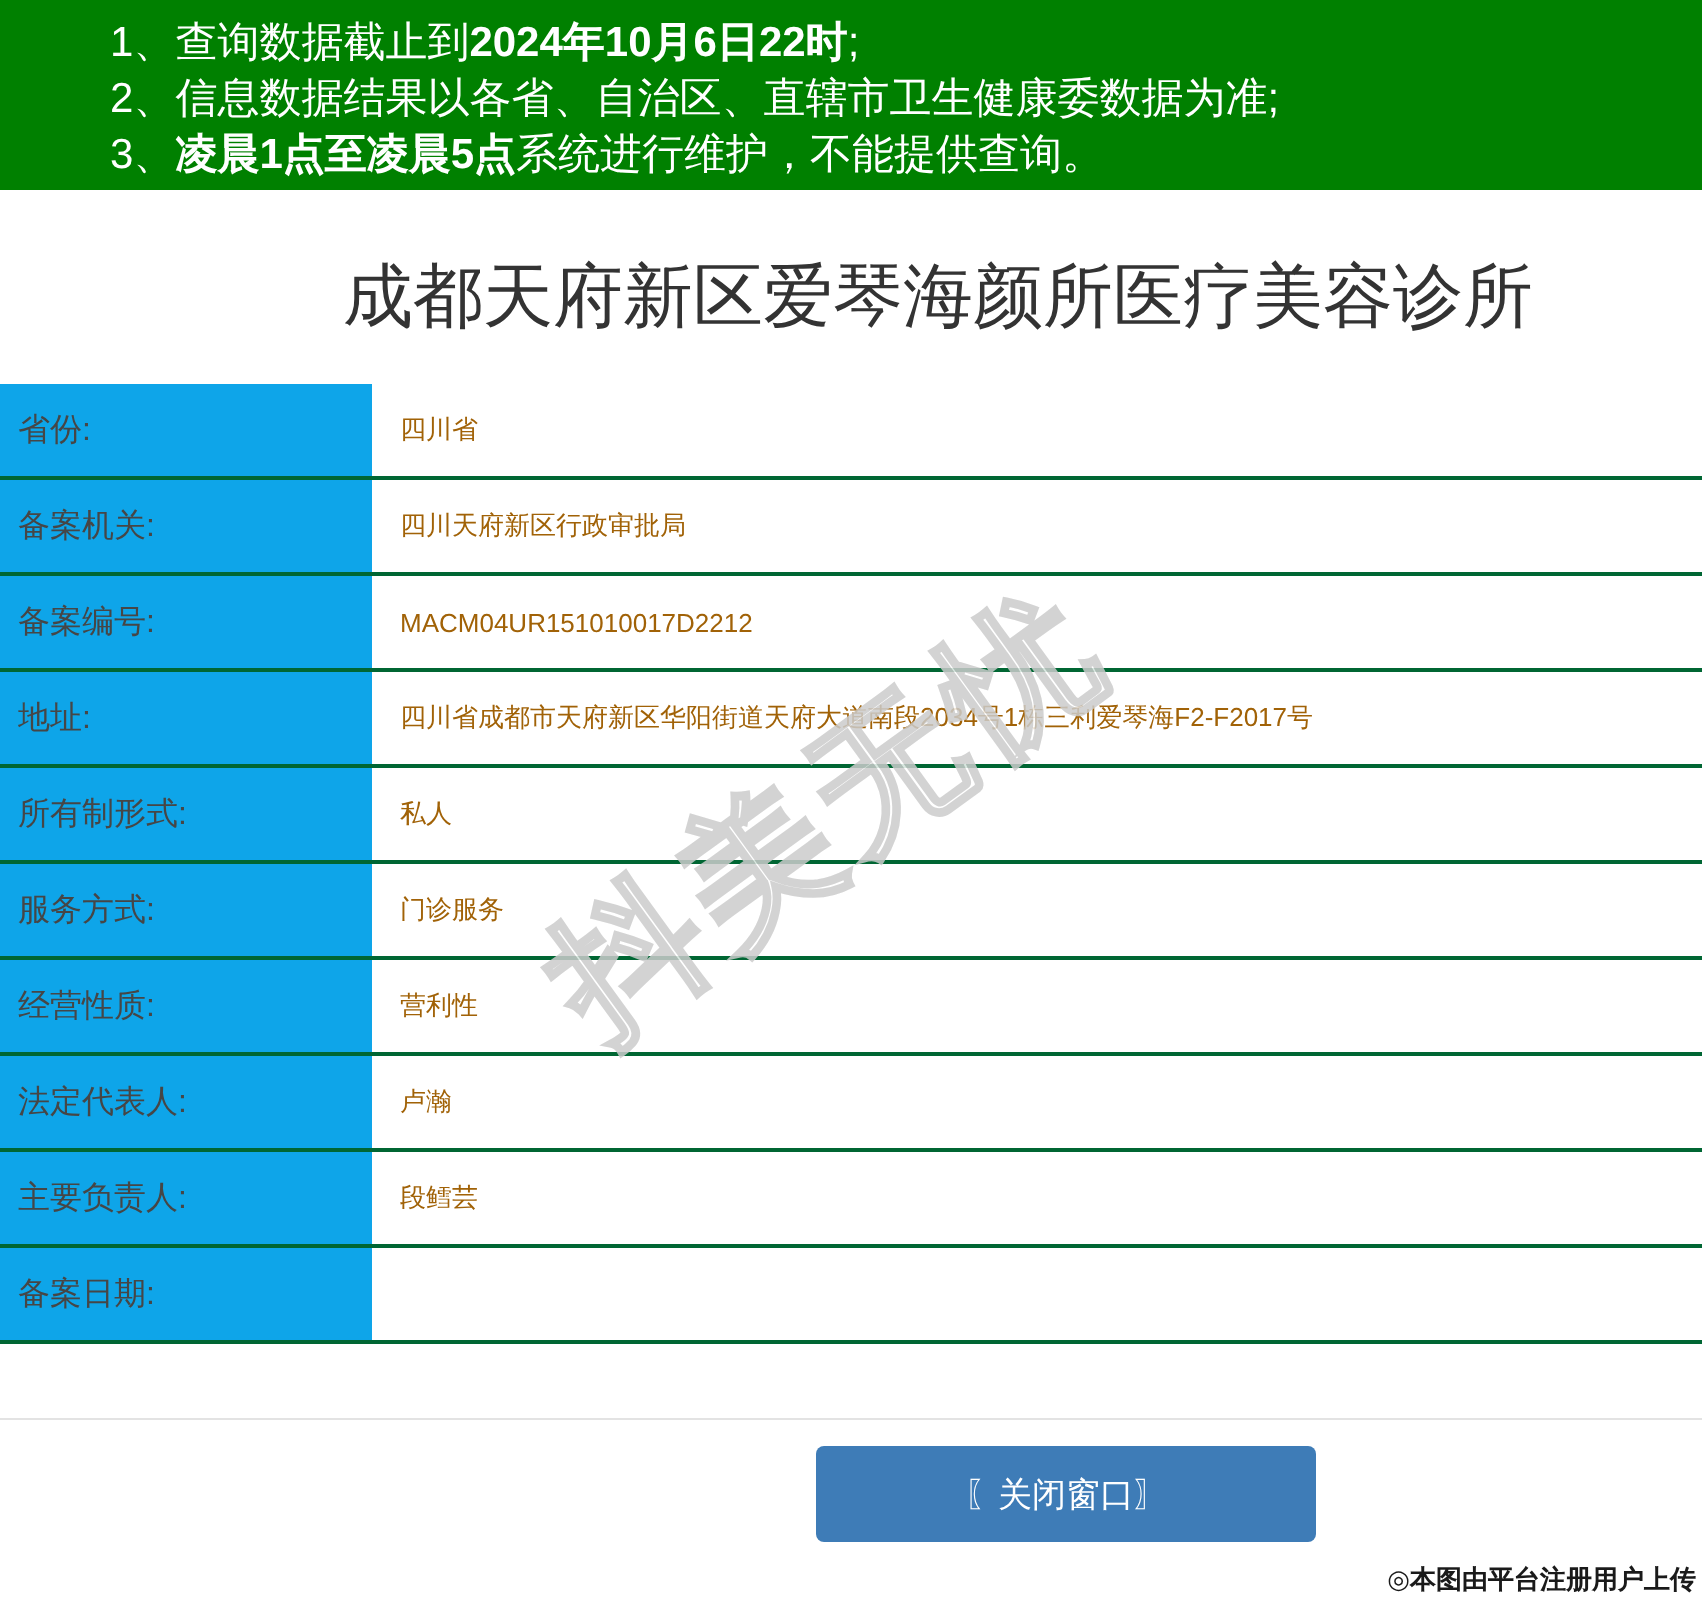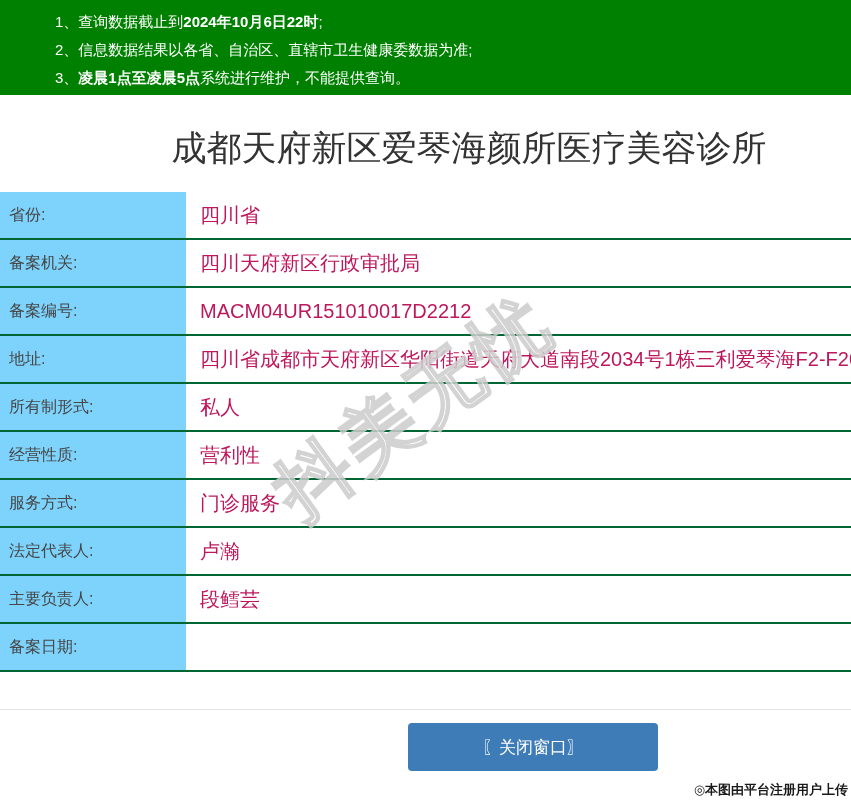--- a/index.html
+++ b/index.html
@@ -12,21 +12,21 @@
   }
 
   
   .notice-bar {
     background:#008000;
     height:95px;
     padding:8px 10px 0 55px;
     color:#ffffff;
   }
   .notice-line {
-    font-size:15px;
+    font-size:21px;
     line-height:28px;
     white-space:nowrap;
   }
   .notice-line b { font-weight:bold; }
 
   
   .page-title {
     margin-top:30px;
     padding-left:87px;
     text-align:center;
@@ -38,35 +38,35 @@
 
   
   .record-table { margin-top:20px; }
   .record-row {
     display:flex;
     height:48px;
     border-bottom:2px solid #006633;
   }
   .record-row .cell-label {
     width:186px;
-    background:#7dd3fc;
+    background:#0ea5e9;
     display:flex;
     align-items:center;
     padding-left:9px;
     font-size:16px;
     color:#464646;
     flex-shrink:0;
   }
   .record-row .cell-value {
     flex:1;
     display:flex;
     align-items:center;
     padding-left:14px;
-    font-size:20px;
-    color:#be185d;
+    font-size:13px;
+    color:#a16207;
     white-space:nowrap;
     text-align:right;
   }
 
   
   .watermark {
     position:absolute;
     left:235px;
     top:358px;
     width:360px;
@@ -144,26 +144,26 @@
   </div>
   <div class="record-row">
     <div class="cell-label">地址:</div>
     <div class="cell-value">四川省成都市天府新区华阳街道天府大道南段2034号1栋三利爱琴海F2-F2017号</div>
   </div>
   <div class="record-row">
     <div class="cell-label">所有制形式:</div>
     <div class="cell-value">私人</div>
   </div>
   <div class="record-row">
+    <div class="cell-label">服务方式:</div>
+    <div class="cell-value">门诊服务</div>
+  </div>
+  <div class="record-row">
     <div class="cell-label">经营性质:</div>
     <div class="cell-value">营利性</div>
-  </div>
-  <div class="record-row">
-    <div class="cell-label">服务方式:</div>
-    <div class="cell-value">门诊服务</div>
   </div>
   <div class="record-row">
     <div class="cell-label">法定代表人:</div>
     <div class="cell-value">卢瀚</div>
   </div>
   <div class="record-row">
     <div class="cell-label">主要负责人:</div>
     <div class="cell-value">段鳕芸</div>
   </div>
   <div class="record-row">

